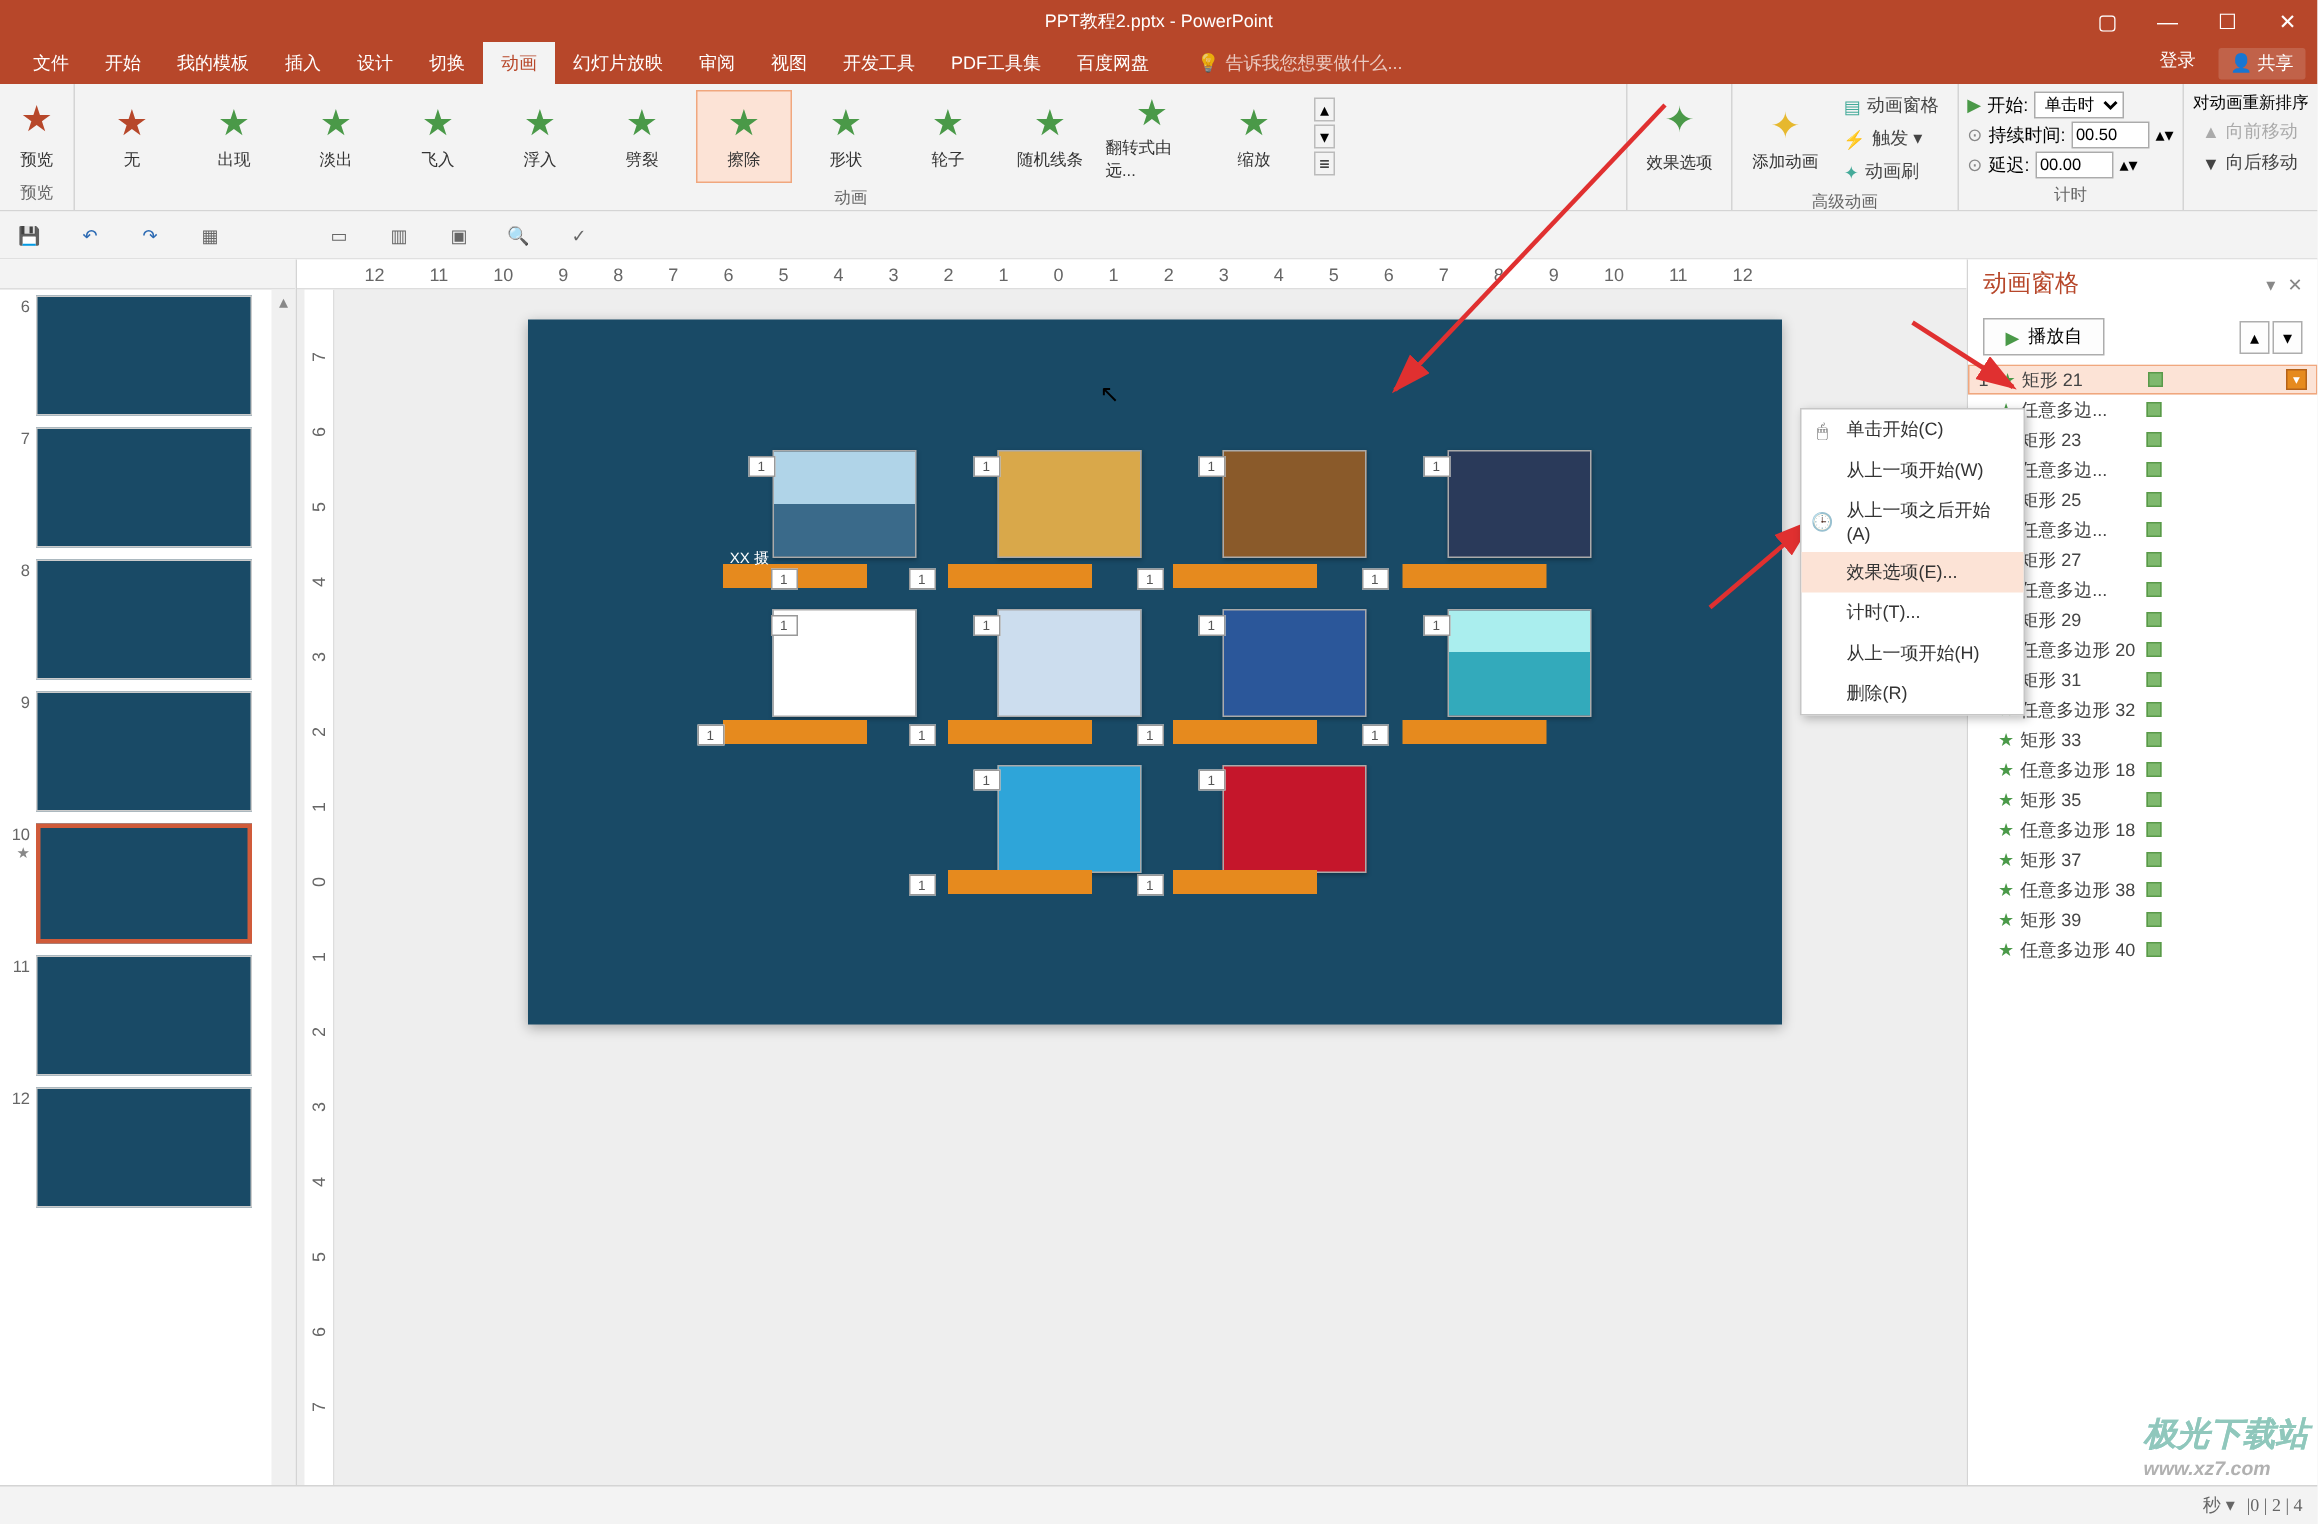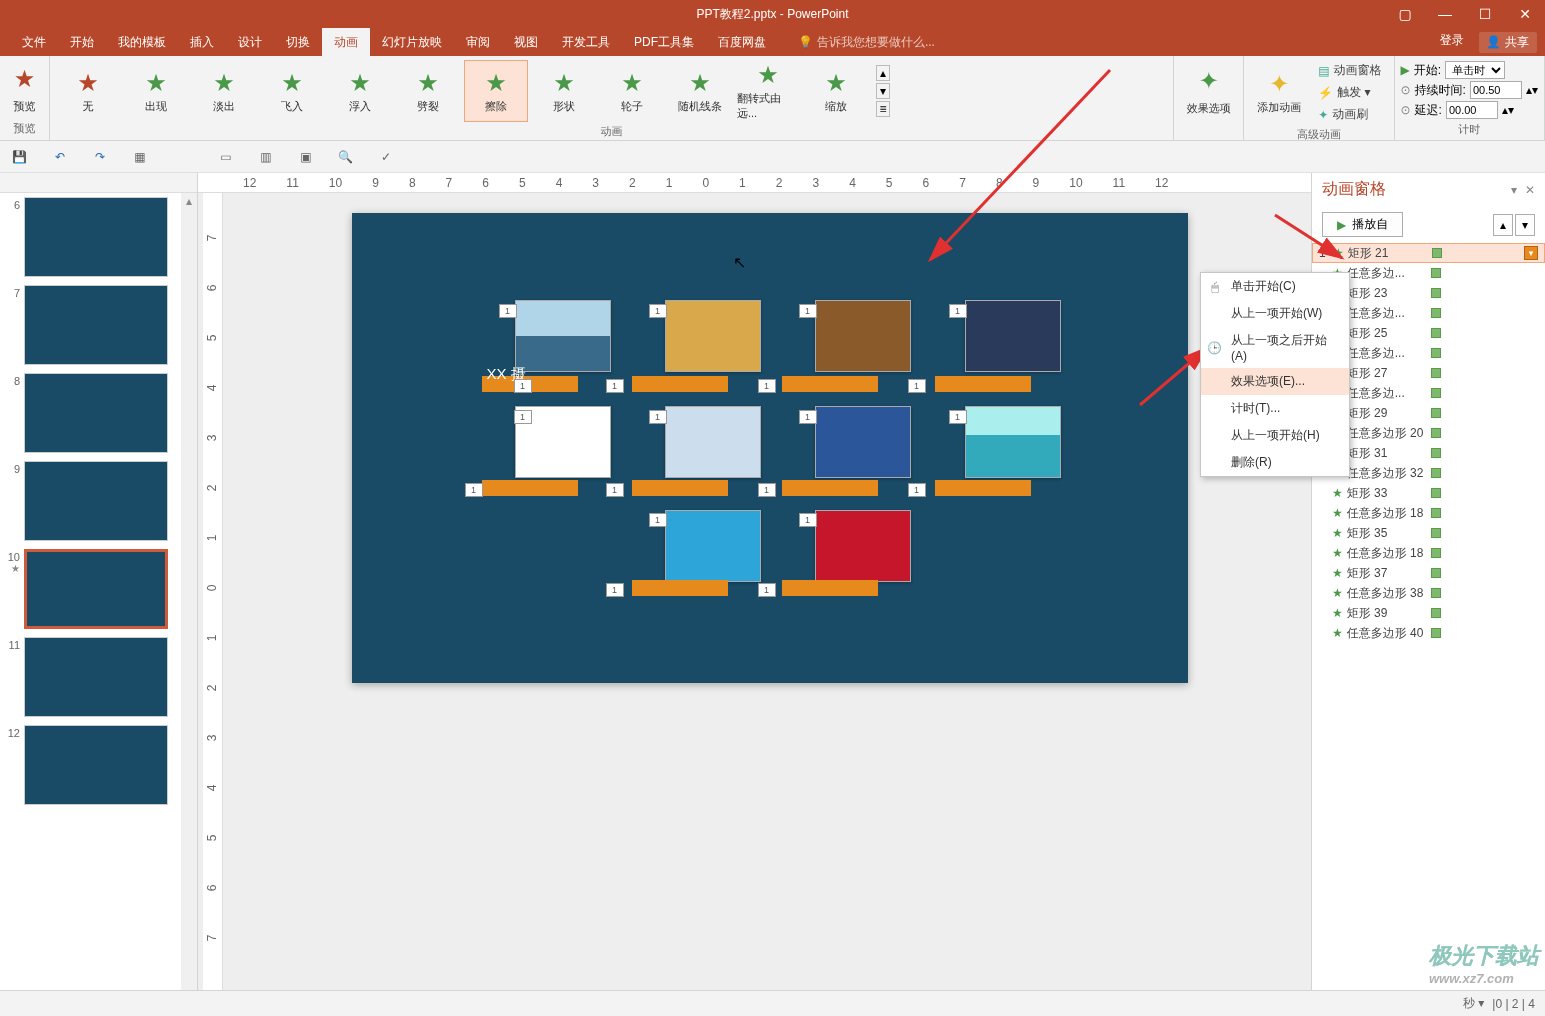--- a/index.html
+++ b/index.html
@@ -217,20 +217,34 @@
         </div>
       <div class="timing-row">
           <span style="color:#888">⊙</span>
           <span>延迟:</span>
           <input class="timing-input" value="00.00" style="">
           <span>▴▾</span>
         </div>
     </div>
     <div class="ribbon-group-label">计时</div>
   </div>
+  <div class="ribbon-group" style="border-right:none">
+    <div class="ribbon-group-content" style="flex-direction:column;align-items:flex-start;gap:0">
+      <div class="timing-row">对动画重新排序</div>
+      <div class="small-btn" style="color:#aaa">
+          <span>▲</span>
+          <span>向前移动</span>
+        </div>
+      <div class="small-btn">
+          <span>▼</span>
+          <span>向后移动</span>
+        </div>
+    </div>
+    <div class="ribbon-group-label">&nbsp;</div>
+  </div>
 </div>
 
 <div class="qat">
   <div class="qat-btn" style="color:#2c6ab3">💾</div>
   <div class="qat-btn" style="color:#2c6ab3">↶</div>
   <div class="qat-btn" style="color:#2c6ab3">↷</div>
   <div class="qat-btn">▦</div>
   <div style="width:30px"></div>
   <div class="qat-btn">▭</div>
   <div class="qat-btn">▥</div>
@@ -328,21 +342,21 @@
 
         <div class="slide-img" style="left:163px;top:87px;background:linear-gradient(#b0d4e8 50%,#3a6a8a 50%)"></div>
         <div class="slide-img" style="left:313px;top:87px;background:#d9a84a"></div>
         <div class="slide-img" style="left:463px;top:87px;background:#8a5a2a"></div>
         <div class="slide-img" style="left:613px;top:87px;background:#2a3a5a"></div>
 
         <div class="slide-rect" style="left:130px;top:163px"></div>
         <div class="slide-rect" style="left:280px;top:163px"></div>
         <div class="slide-rect" style="left:430px;top:163px"></div>
         <div class="slide-rect" style="left:583px;top:163px"></div>
-        <div style="position:absolute;left:135px;top:152px;color:#fff;font-size:15px">XX 摄</div>
+        <div style="position:absolute;left:135px;top:152px;color:#fff;font-size:10px">XX 摄</div>
 
         <div class="slide-img" style="left:163px;top:193px;background:#fff"></div>
         <div class="slide-img" style="left:313px;top:193px;background:#cde"></div>
         <div class="slide-img" style="left:463px;top:193px;background:#2b579a"></div>
         <div class="slide-img" style="left:613px;top:193px;background:linear-gradient(#aee 40%,#3ab 40%)"></div>
 
         <div class="slide-rect" style="left:130px;top:267px"></div>
         <div class="slide-rect" style="left:280px;top:267px"></div>
         <div class="slide-rect" style="left:430px;top:267px"></div>
         <div class="slide-rect" style="left:583px;top:267px"></div>
@@ -571,19 +585,19 @@
     <defs>
       <marker id="ah3" markerWidth="10" markerHeight="10" refX="8" refY="3" orient="auto">
         <path d="M0,0 L0,6 L9,3 z" fill="#e03030"></path>
       </marker>
     </defs>
     <line x1="5" y1="65" x2="72" y2="8" stroke="#e03030" stroke-width="3" marker-end="url(#ah3)"></line>
   </svg>
 
 <div class="statusbar">
   <span>秒 ▾</span>
-  <span style="font-family:Liberation Sans, sans-serif">|0   |   2   |   4</span>
+  <span style="font-family:Liberation Serif, serif">|0   |   2   |   4</span>
 </div>
 
 <div class="watermark">
     <div style="background:linear-gradient(45deg,#6ab,#4c8);-webkit-background-clip:text;color:#5a9;font-size:22px">极光下载站</div>
     <div style="font-size:13px;color:#888">www.xz7.com</div>
   </div>
 
 </body></html>

